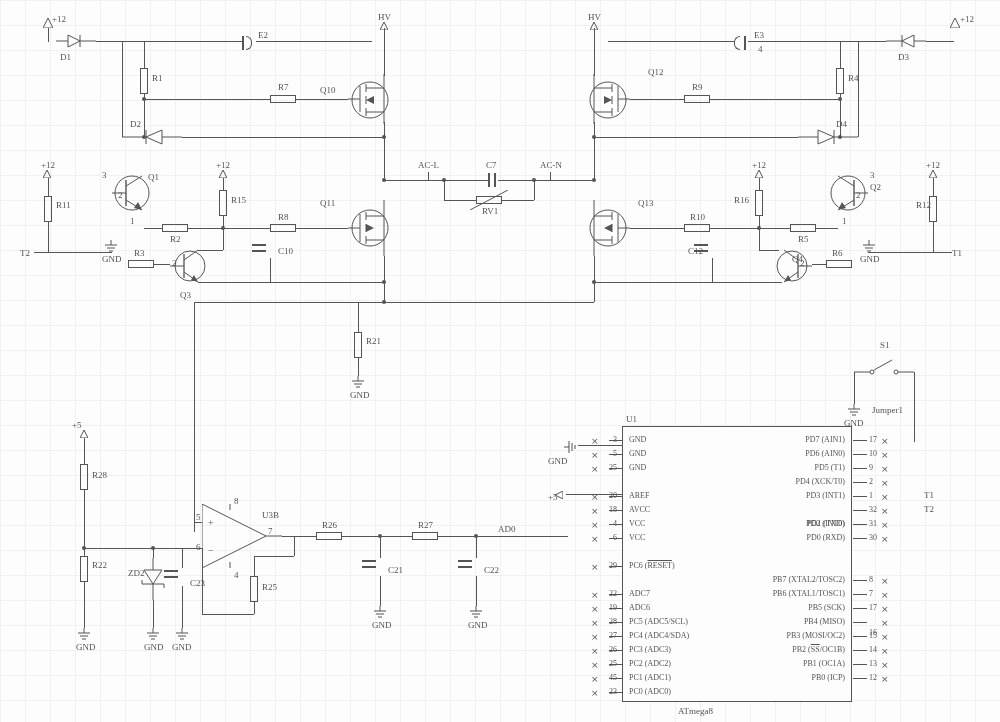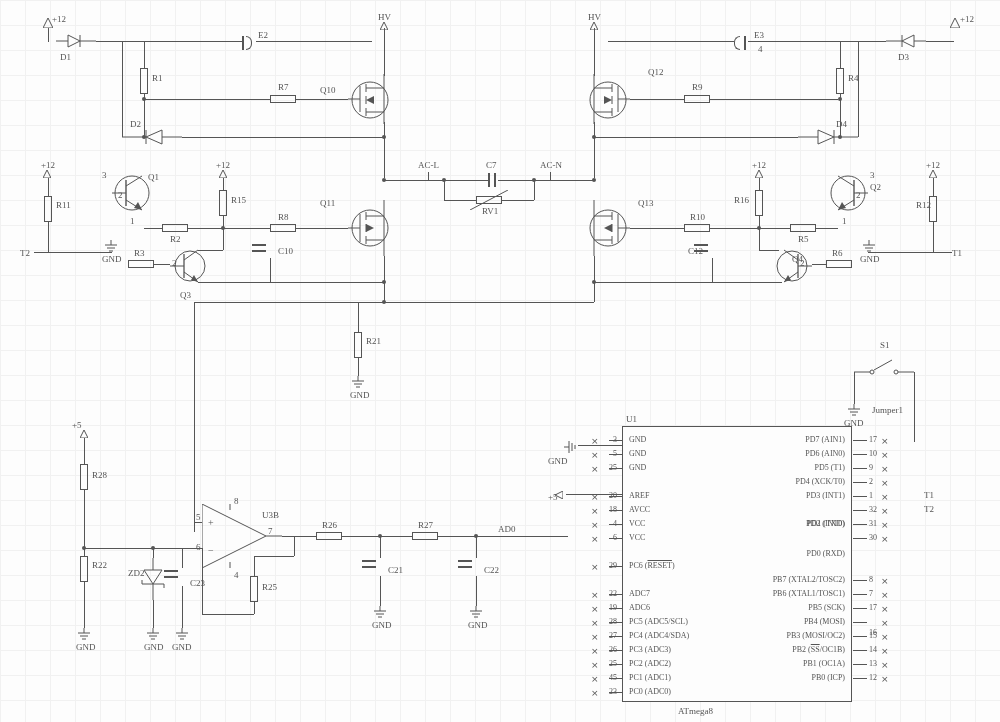--- a/index.html
+++ b/index.html
@@ -700,38 +700,38 @@
     <div class="pin-r" style="left: 230px; top: 83px;"></div>
     <div class="pin-num" style="left: 246px; top: 78px;">32</div>
     <div class="pin-name" style="right: 6px; top: 92px;">PD2 (INT0)</div>
     <div class="pin-mark" style="left: 258px; top: 84px;">⨯</div>
     <div class="pin-r" style="left: 230px; top: 97px;"></div>
     <div class="pin-num" style="left: 246px; top: 92px;">31</div>
     <div class="pin-name" style="right: 6px; top: 92px;">PD1 (TXD)</div>
     <div class="pin-mark" style="left: 258px; top: 98px;">⨯</div>
     <div class="pin-r" style="left: 230px; top: 111px;"></div>
     <div class="pin-num" style="left: 246px; top: 106px;">30</div>
-    <div class="pin-name" style="right: 6px; top: 106px; margin-top: 16px;">PD0 (RXD)</div>
+    <div class="pin-name" style="right: 6px; top: 106px;">PD0 (RXD)</div>
     <div class="pin-mark" style="left: 258px; top: 112px;">⨯</div>
     <div class="pin-mark" style="left: 258px; top: 140px;"></div>
     <div class="pin-r" style="left: 230px; top: 153px;"></div>
     <div class="pin-num" style="left: 246px; top: 148px;">8</div>
     <div class="pin-name" style="right: 6px; top: 148px;">PB7 (XTAL2/TOSC2)</div>
     <div class="pin-mark" style="left: 258px; top: 154px;">⨯</div>
     <div class="pin-r" style="left: 230px; top: 167px;"></div>
     <div class="pin-num" style="left: 246px; top: 162px;">7</div>
     <div class="pin-name" style="right: 6px; top: 162px;">PB6 (XTAL1/TOSC1)</div>
     <div class="pin-mark" style="left: 258px; top: 168px;">⨯</div>
     <div class="pin-r" style="left: 230px; top: 181px;"></div>
     <div class="pin-num" style="left: 246px; top: 176px;">17</div>
     <div class="pin-name" style="right: 6px; top: 176px;">PB5 (SCK)</div>
     <div class="pin-mark" style="left: 258px; top: 182px;">⨯</div>
     <div class="pin-r" style="left: 230px; top: 195px;"></div>
     <div class="pin-num" style="left: 246px; top: 201px;">16</div>
-    <div class="pin-name" style="right: 6px; top: 190px;">PB4 (MOSI)</div>
+    <div class="pin-name" style="right: 6px; top: 190px;">PB4 (MISO)</div>
     <div class="pin-mark" style="left: 258px; top: 196px;">⨯</div>
     <div class="pin-r" style="left: 230px; top: 209px;"></div>
     <div class="pin-num" style="left: 246px; top: 204px;">15</div>
     <div class="pin-name" style="right: 6px; top: 204px;">PB3 (MOSI/OC2)</div>
     <div class="pin-mark" style="left: 258px; top: 210px;">⨯</div>
     <div class="pin-r" style="left: 230px; top: 223px;"></div>
     <div class="pin-num" style="left: 246px; top: 218px;">14</div>
     <div class="pin-name" style="right: 6px; top: 218px;">PB2 (<span class="overline">SS</span>/OC1B)</div>
     <div class="pin-mark" style="left: 258px; top: 224px;">⨯</div>
     <div class="pin-r" style="left: 230px; top: 237px;"></div>

